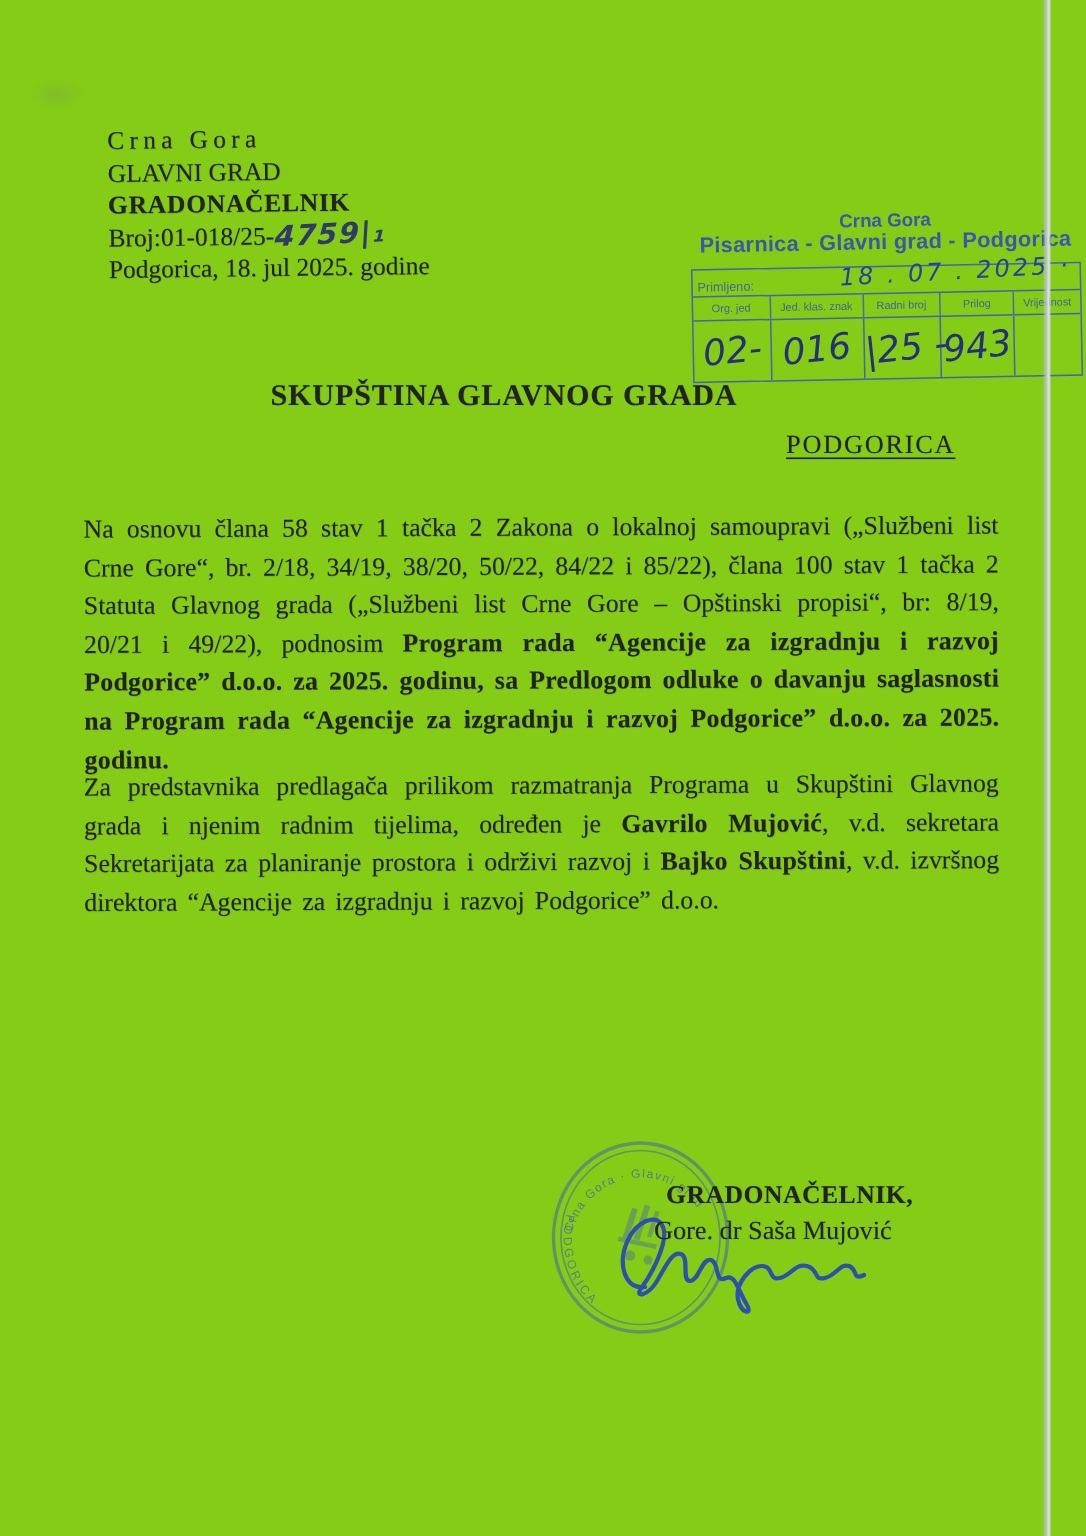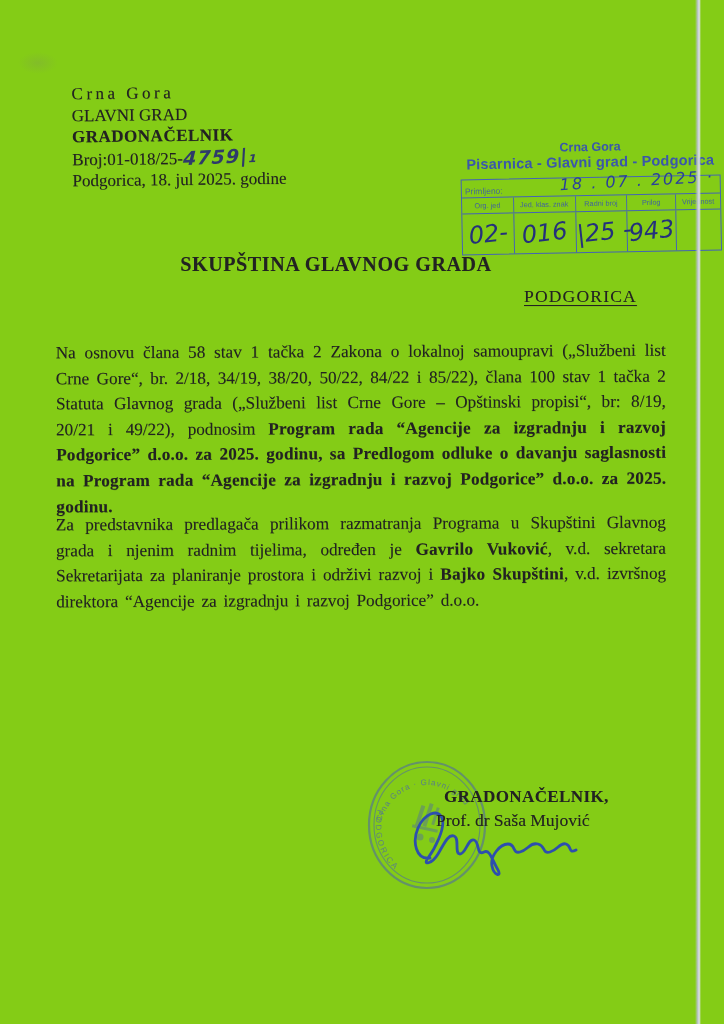--- a/index.html
+++ b/index.html
@@ -153,21 +153,21 @@
         <div class="rs-cell c4"><span class="hw-val"></span></div>
       </div>
     </div>
   </div>
 
   <div class="doc-title">SKUPŠTINA GLAVNOG GRADA</div>
   <div class="doc-subtitle">PODGORICA</div>
 
   <div class="body-para p1"><span>Na osnovu člana 58 stav 1 tačka 2 Zakona o lokalnoj samoupravi („Službeni list Crne Gore“, br. 2/18, 34/19, 38/20, 50/22, 84/22 i 85/22), člana 100 stav 1 tačka 2 Statuta Glavnog grada („Službeni list Crne Gore – Opštinski propisi“, br: 8/19, 20/21 i 49/22), podnosim </span><b>Program rada “Agencije za izgradnju i razvoj Podgorice” d.o.o. za 2025. godinu, sa Predlogom odluke o davanju saglasnosti na Program rada “Agencije za izgradnju i razvoj Podgorice” d.o.o. za 2025. godinu.</b></div>
 
-  <div class="body-para p2"><span>Za predstavnika predlagača prilikom razmatranja Programa u Skupštini Glavnog grada i njenim radnim tijelima, određen je </span><b>Gavrilo Vuković</b><span>, v.d. sekretara Sekretarijata za planiranje prostora i održivi razvoj i </span><b>Bajko Skupštini</b><span>, v.d. izvršnog direktora “Agencije za izgradnju i razvoj Podgorice” d.o.o.</span></div>
+  <div class="body-para p2"><span>Za predstavnika predlagača prilikom razmatranja Programa u Skupštini Glavnog grada i njenim radnim tijelima, određen je </span><b>Gavrilo Mujović</b><span>, v.d. sekretara Sekretarijata za planiranje prostora i održivi razvoj i </span><b>Bajko Skupštini</b><span>, v.d. izvršnog direktora “Agencije za izgradnju i razvoj Podgorice” d.o.o.</span></div>
 
   <svg class="seal-svg" width="130" height="136" viewBox="0 0 130 136">
     <defs>
       <path id="sealTop" d="M 17,80 A 48,52 0 1 1 113,80"></path>
       <path id="sealBottom" d="M 18,46 A 50,56 0 0 0 70,124"></path>
     </defs>
     <g fill="none" stroke="#4a63ae" opacity="0.55">
       <ellipse cx="65" cy="68" rx="58" ry="63" stroke-width="2.2"></ellipse>
       <ellipse cx="65" cy="68" rx="53" ry="58" stroke-width="1.1"></ellipse>
     </g>
@@ -186,16 +186,16 @@
       <rect x="50" y="70" width="26" height="3" transform="rotate(12 63 71)"></rect>
     </g>
   </svg>
 
   <svg class="sig-svg" width="180" height="80" viewBox="0 0 180 80">
     <path fill="none" stroke="#2d4fae" stroke-width="2.8" stroke-linecap="round" stroke-linejoin="round" d="M 22,58 C 8,60 4,42 10,28 C 16,14 30,8 34,18 C 38,28 26,50 20,58 C 14,66 24,64 30,54 C 36,44 40,34 46,36 C 52,38 46,54 52,54 C 58,54 60,38 66,40 C 72,42 68,56 76,52 C 82,49 84,60 90,70 C 94,77 86,76 84,66 C 82,56 92,44 100,44 C 108,44 104,54 112,52 C 120,50 122,42 130,44 C 138,46 134,54 142,52 C 150,50 152,42 158,44 C 164,46 160,54 168,50">
     </path>
   </svg>
 
   <div class="sig-title">GRADONAČELNIK,</div>
-  <div class="sig-name">Prof. dr Saša Mujović</div>
+  <div class="sig-name">Gore. dr Saša Mujović</div>
 
   <div class="scan-edge"></div>
 </div>
 
 </body></html>

